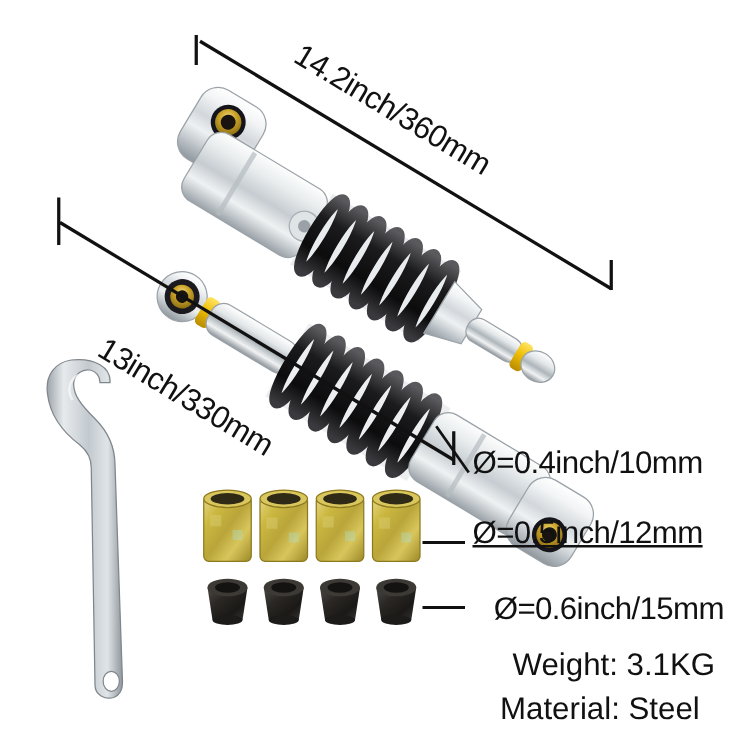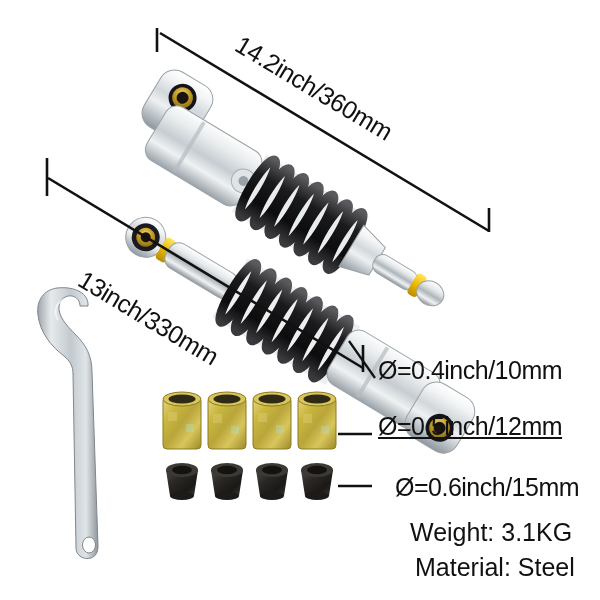--- a/index.html
+++ b/index.html
@@ -13,21 +13,21 @@
   #art{position:absolute;left:0;top:0;width:600px;height:600px;}
   .txt{position:absolute;white-space:nowrap;color:#111;font-family:"Liberation Sans", sans-serif;}
   .dimlabel{font-size:25px;letter-spacing:-0.5px;}
   .spec{font-size:25px;letter-spacing:0px;}
   #lbl-360{left:245px;top:30px;transform:rotate(31deg);transform-origin:0 0;}
   #lbl-330{left:88px;top:265px;transform:rotate(31deg);transform-origin:0 0;}
   #lbl-d10{left:378px;top:356px;}
   #lbl-d12{left:378px;top:412px;text-decoration:underline;}
   #lbl-d15{left:378px;top:473px;margin-left:17px;}
   #lbl-weight{left:410px;top:518px;}
-  #lbl-material{left:415px;top:553px;}
+  #lbl-material{left:400px;top:553px;}
 </style>
 </head>
 <body>
 
 <div id="stage">
 
   <svg id="art" viewBox="0 0 600 600">
     <defs>
       <linearGradient id="chromeBody" x1="0" y1="0" x2="0" y2="1">
         <stop offset="0%" stop-color="#ffffff"></stop>

